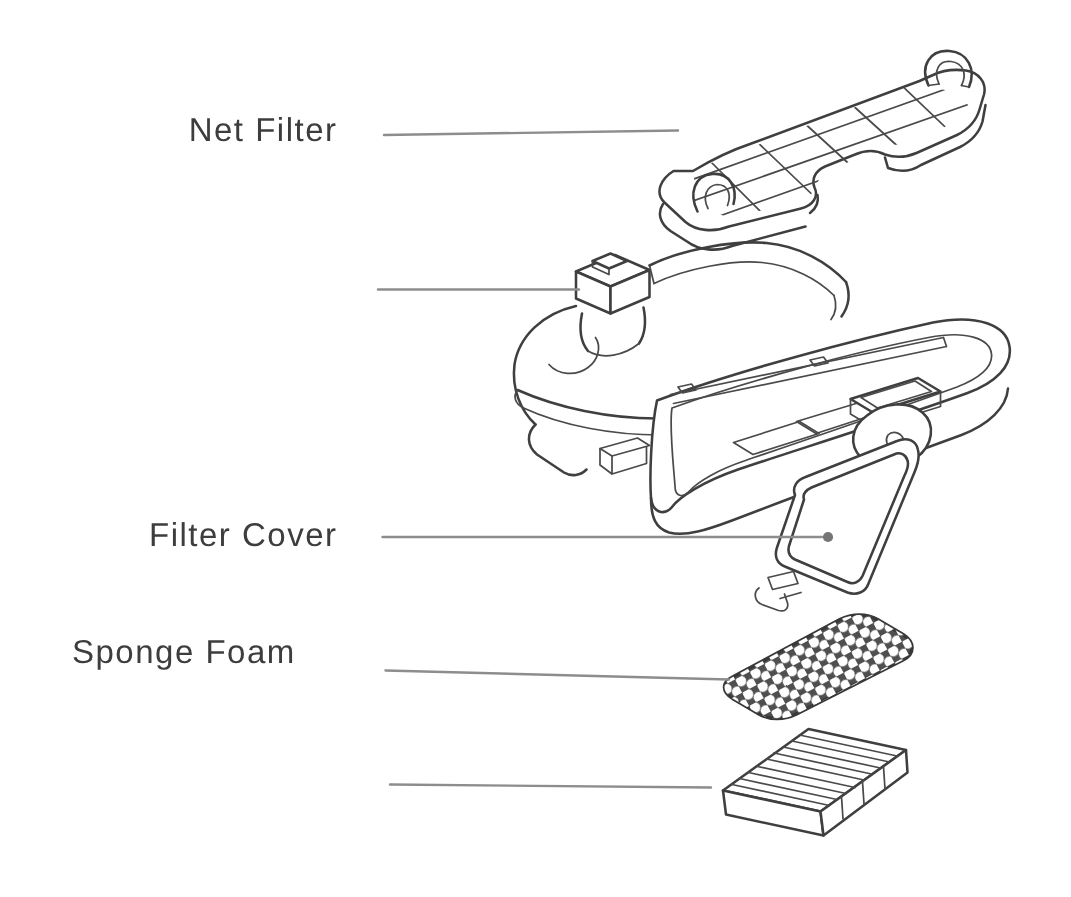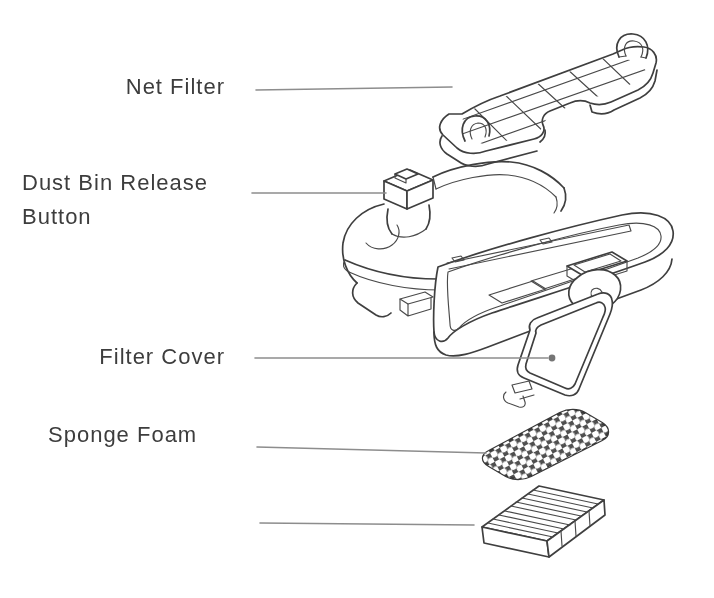--- a/index.html
+++ b/index.html
@@ -167,24 +167,20 @@
 
     <path class="leader" d="M256,90 L452,87"></path>
     <path class="leader" d="M252,193 L386,193"></path>
     <path class="leader" d="M255,358 L548,358"></path>
     <path class="leader" d="M257,447 L486,453"></path>
     <path class="leader" d="M260,523 L474,525"></path>
   </svg>
 
   <div class="label r" style="top:70px; right:489px;">Net Filter</div>
 
-  <div class="label" style="top:166px; left:22px;">
-    <div>Dust Bin Release</div>
-    <div>Button</div>
-  </div>
 
   <div class="label r" style="top:340px; right:489px;">Filter Cover</div>
 
   <div class="label" style="top:418px; left:48px;">
     <div>Sponge Foam</div>
   </div>
 
 
 </div>
 

